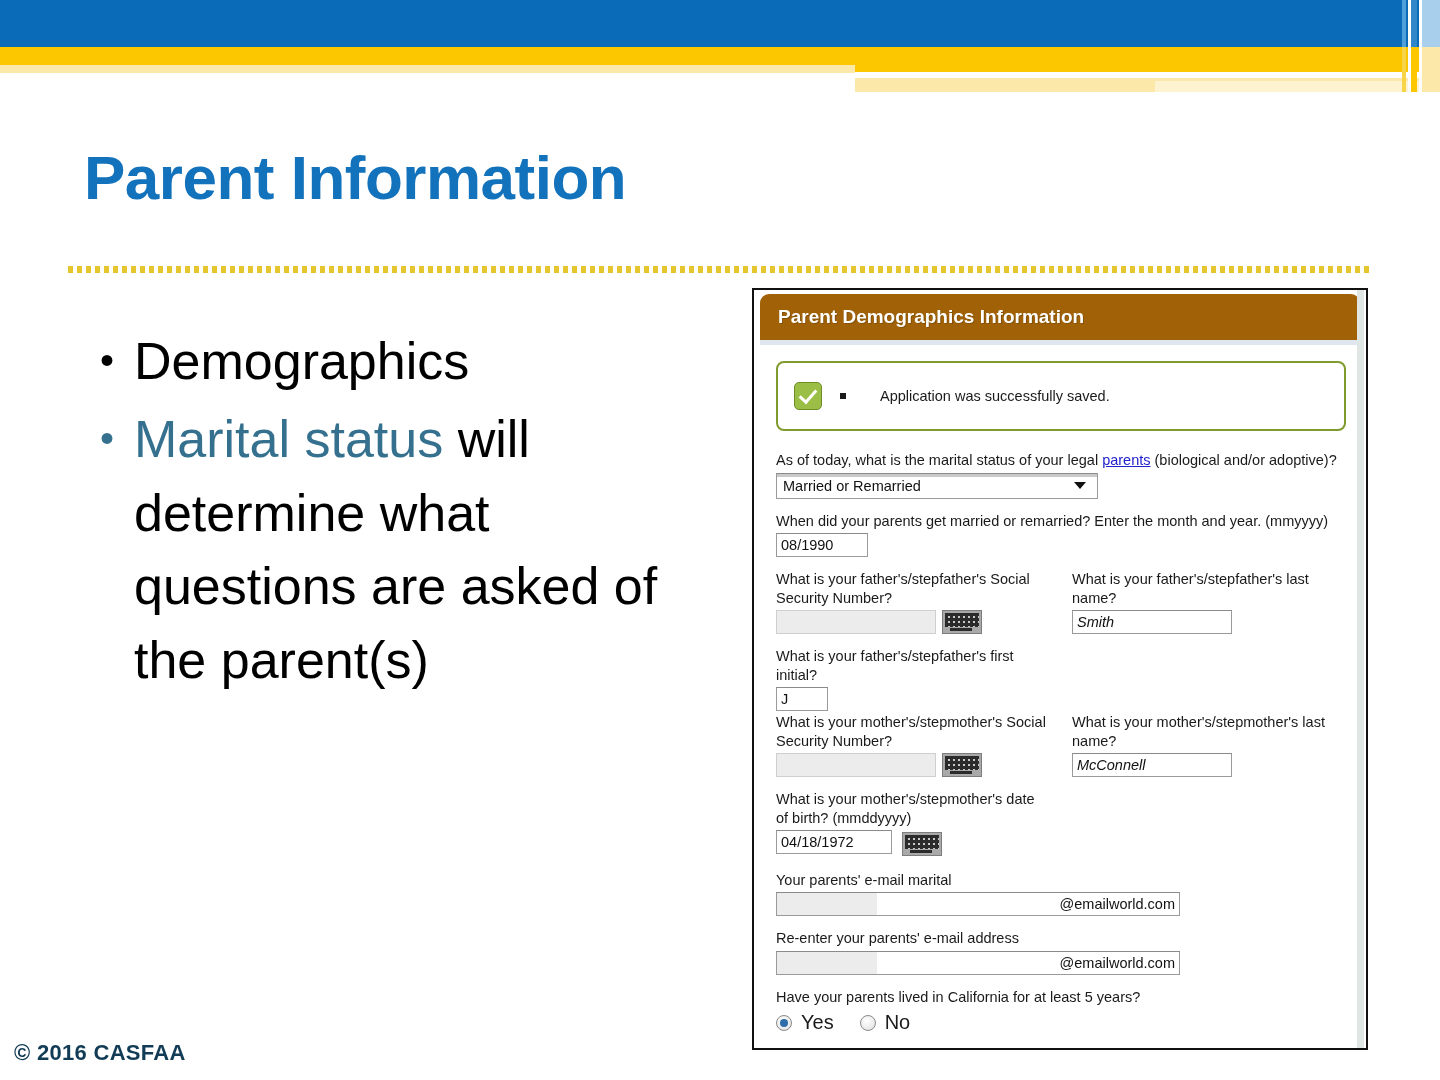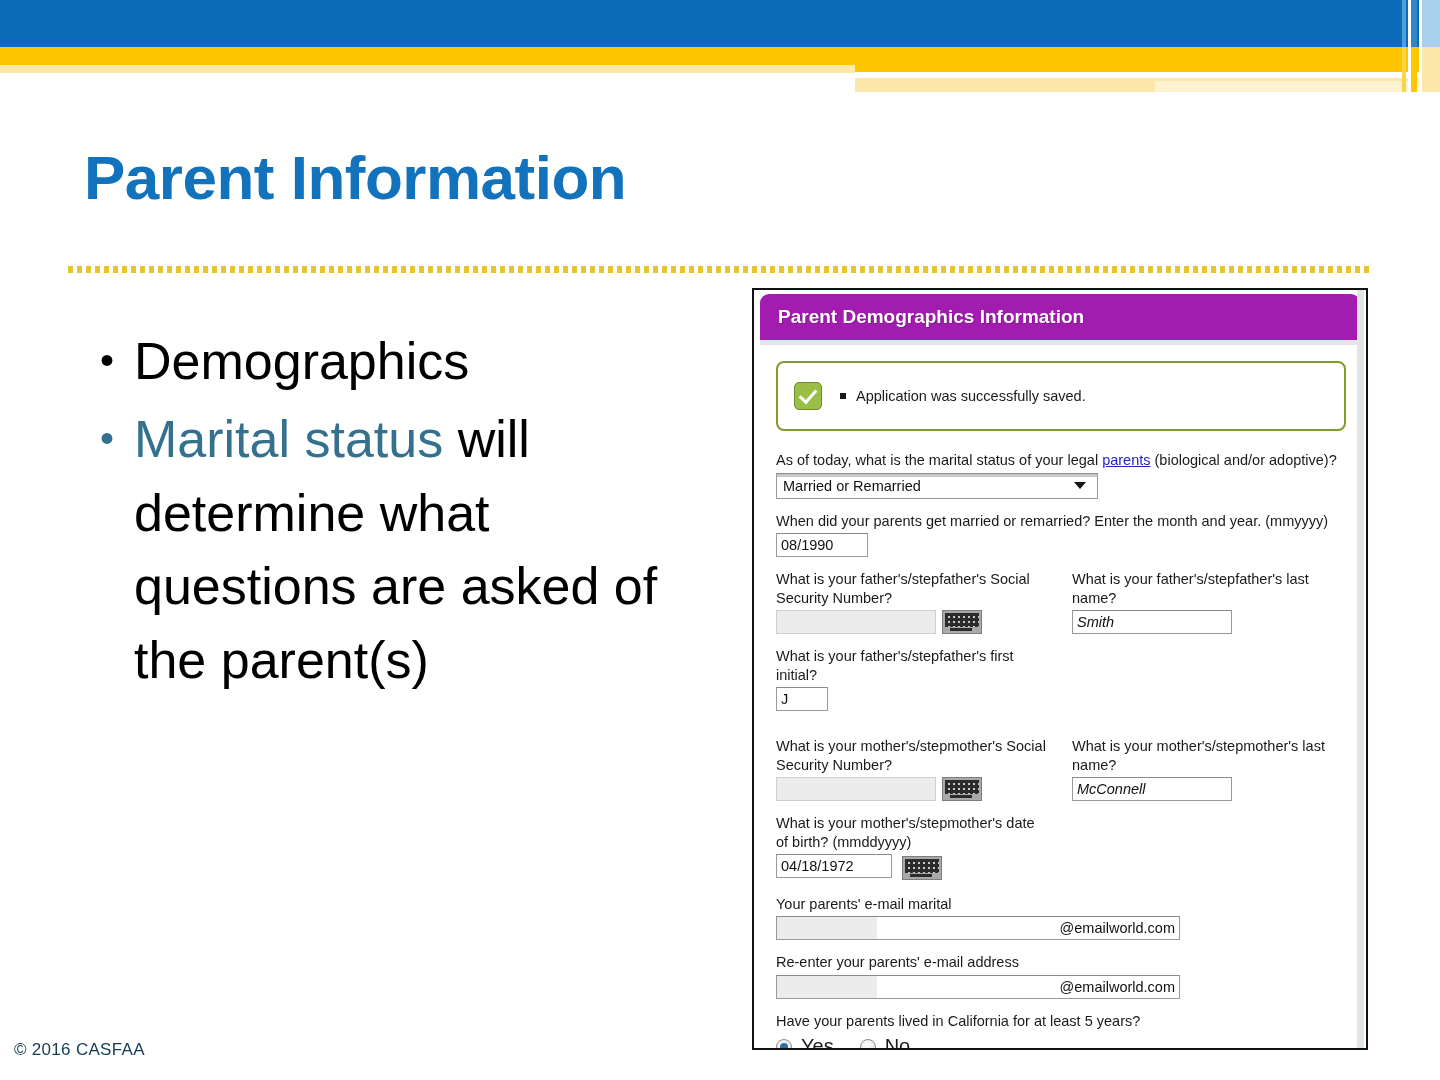--- a/index.html
+++ b/index.html
@@ -141,22 +141,22 @@
   }
   .bullet-dot.teal { color: #35718f; }
   .bullet-text { flex: 1 1 auto; }
   .hl-teal { color: #35718f; }
 
   
   .footer {
     position: absolute;
     left: 14px;
     top: 1040px;
-    font-size: 17px;
-    font-weight: normal;
+    font-size: 22px;
+    font-weight: bold;
     color: #123c56;
     letter-spacing: 0.3px;
   }
 
   
   .shot {
     position: absolute;
     left: 752px;
     top: 288px;
     width: 616px;
@@ -169,21 +169,21 @@
   }
   .shot-scroll {
     position: absolute;
     right: 2px; top: 0;
     width: 7px; height: 100%;
     background: #dfe6e3;
   }
   .shot-head {
     margin: 4px 6px 0 6px;
     height: 46px;
-    background: #a21caf;
+    background: #a16207;
     border-radius: 9px 9px 0 0;
     display: flex;
     align-items: center;
     padding-left: 18px;
     box-sizing: border-box;
   }
   .shot-head-title {
     color: #ffffff;
     font-size: 19px;
     font-weight: bold;
@@ -227,21 +227,21 @@
     border: solid #ffffff;
     border-width: 0 3px 3px 0;
     transform: rotate(42deg);
   }
   .alert-bullet {
     width: 6px; height: 6px;
     background: #1a1a1a;
     margin: 0 10px 0 18px;
     flex: 0 0 auto;
   }
-  .alert-text { font-size: 14.5px; }
+  .alert-text { font-size: 14.5px; margin-left: 24px; }
 
   .q { margin: 0 0 3px 0; }
   .q a { color: #2222cc; text-decoration: underline; }
 
   .field-row { margin-bottom: 13px; }
 
   select.sel, input.txt {
     font-family: "Liberation Sans", sans-serif;
     font-size: 14.5px;
     color: #111;
@@ -441,21 +441,21 @@
       </div>
     </div>
 
     <div class="two-col" style="margin-top:13px;">
       <div class="col">
         <div class="q">What is your father's/stepfather's first initial?</div>
         <input class="txt w-init" type="text" value="J" style="">
       </div>
     </div>
 
-    <div class="two-col" style="margin-top:26px;">
+    <div class="two-col" style="margin-top:2px;">
       <div class="col">
         <div class="q">What is your mother's/stepmother's Social Security Number?</div>
         <div class="ssn-slot">
           <input class="txt gray w-name" type="text" value="" style="">
           <span class="kbd"></span>
         </div>
       </div>
       <div class="col">
         <div class="q">What is your mother's/stepmother's last name?</div>
         <input class="txt w-name" type="text" value="McConnell" style="">

